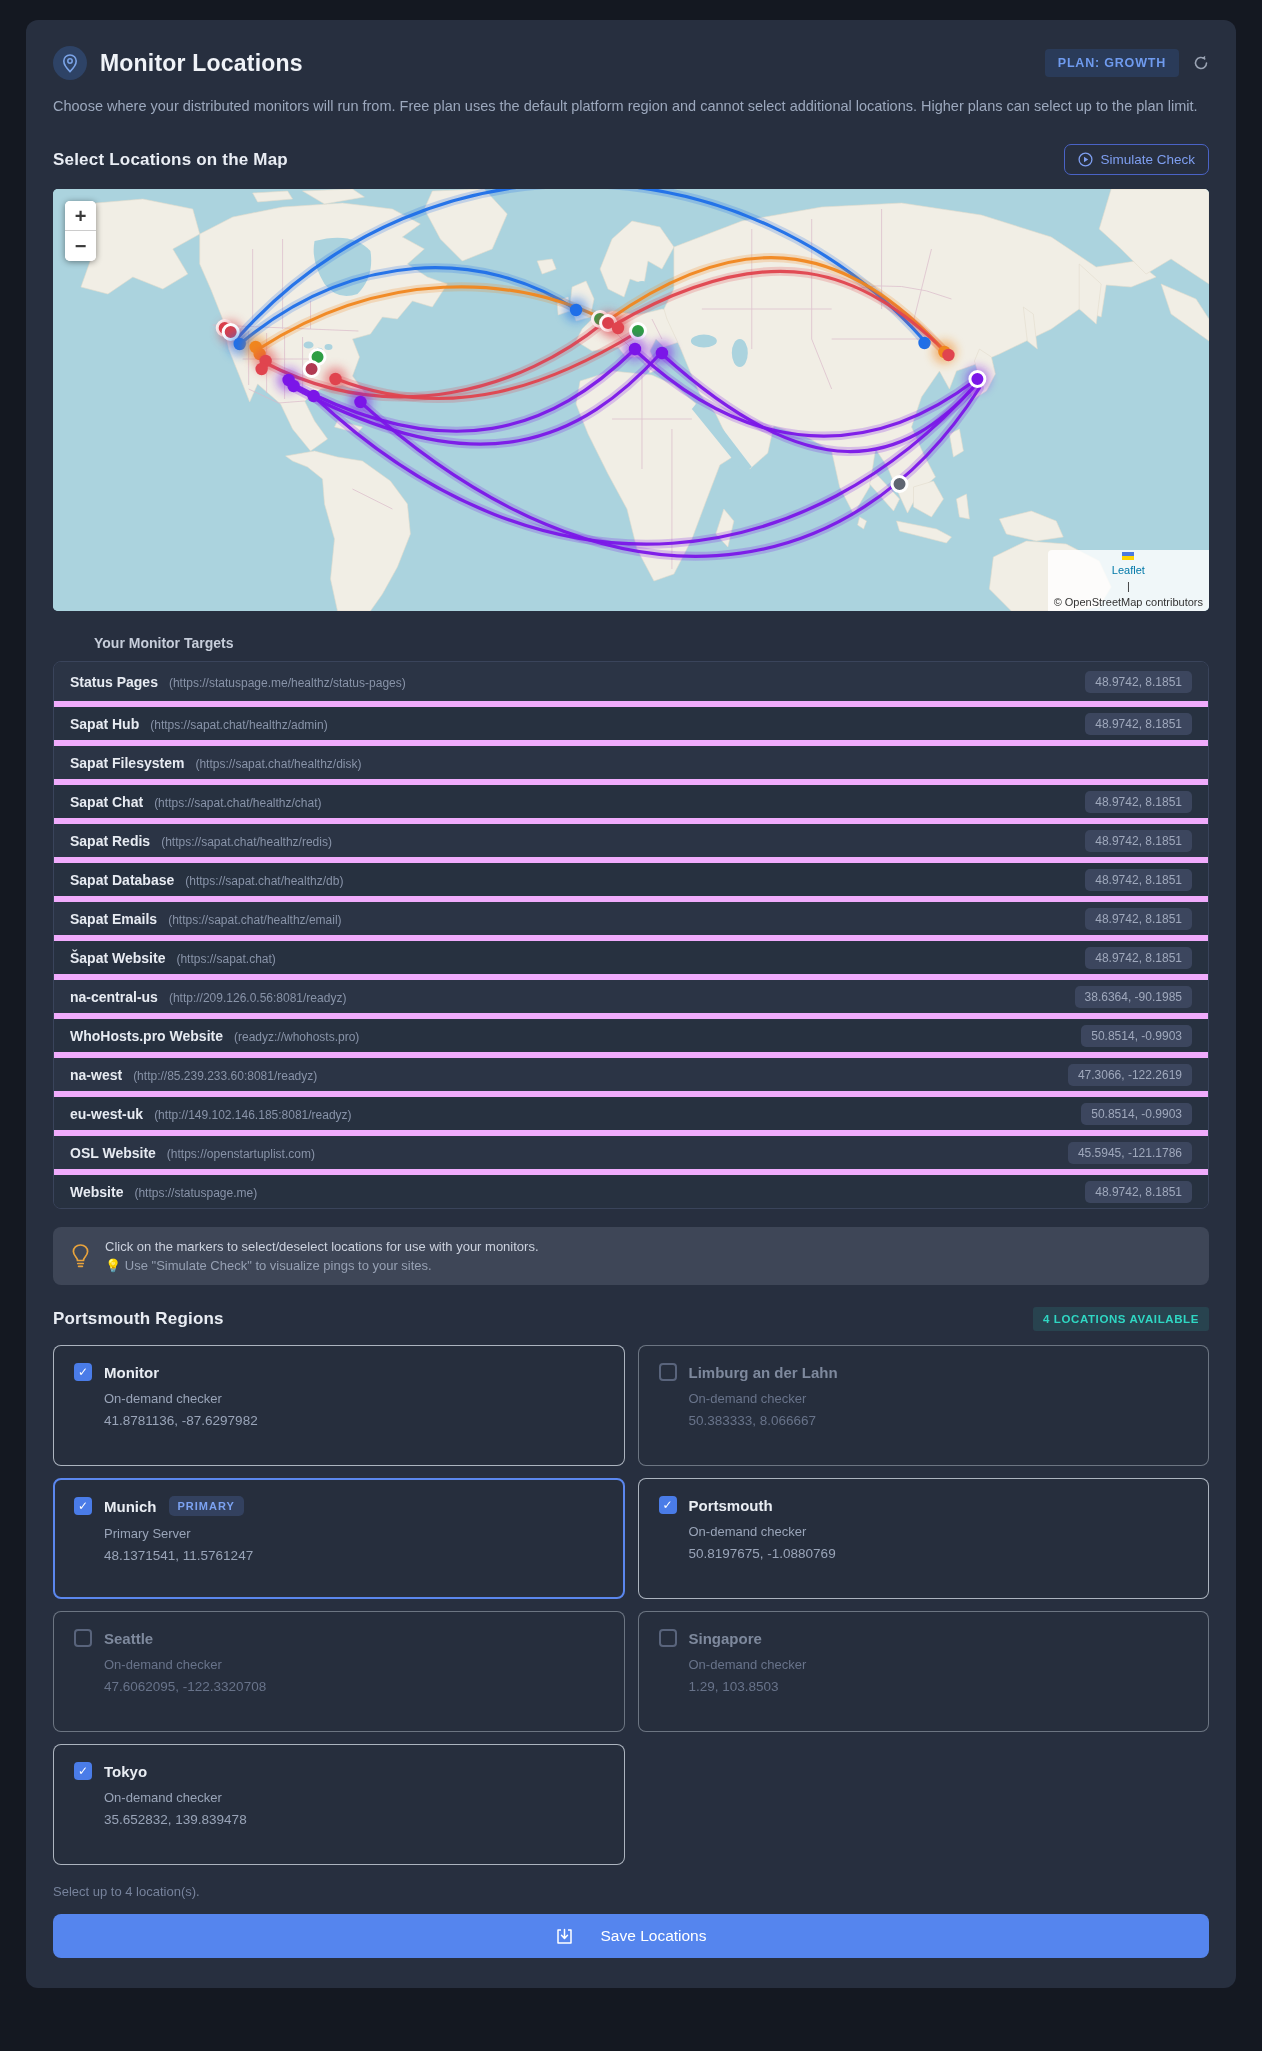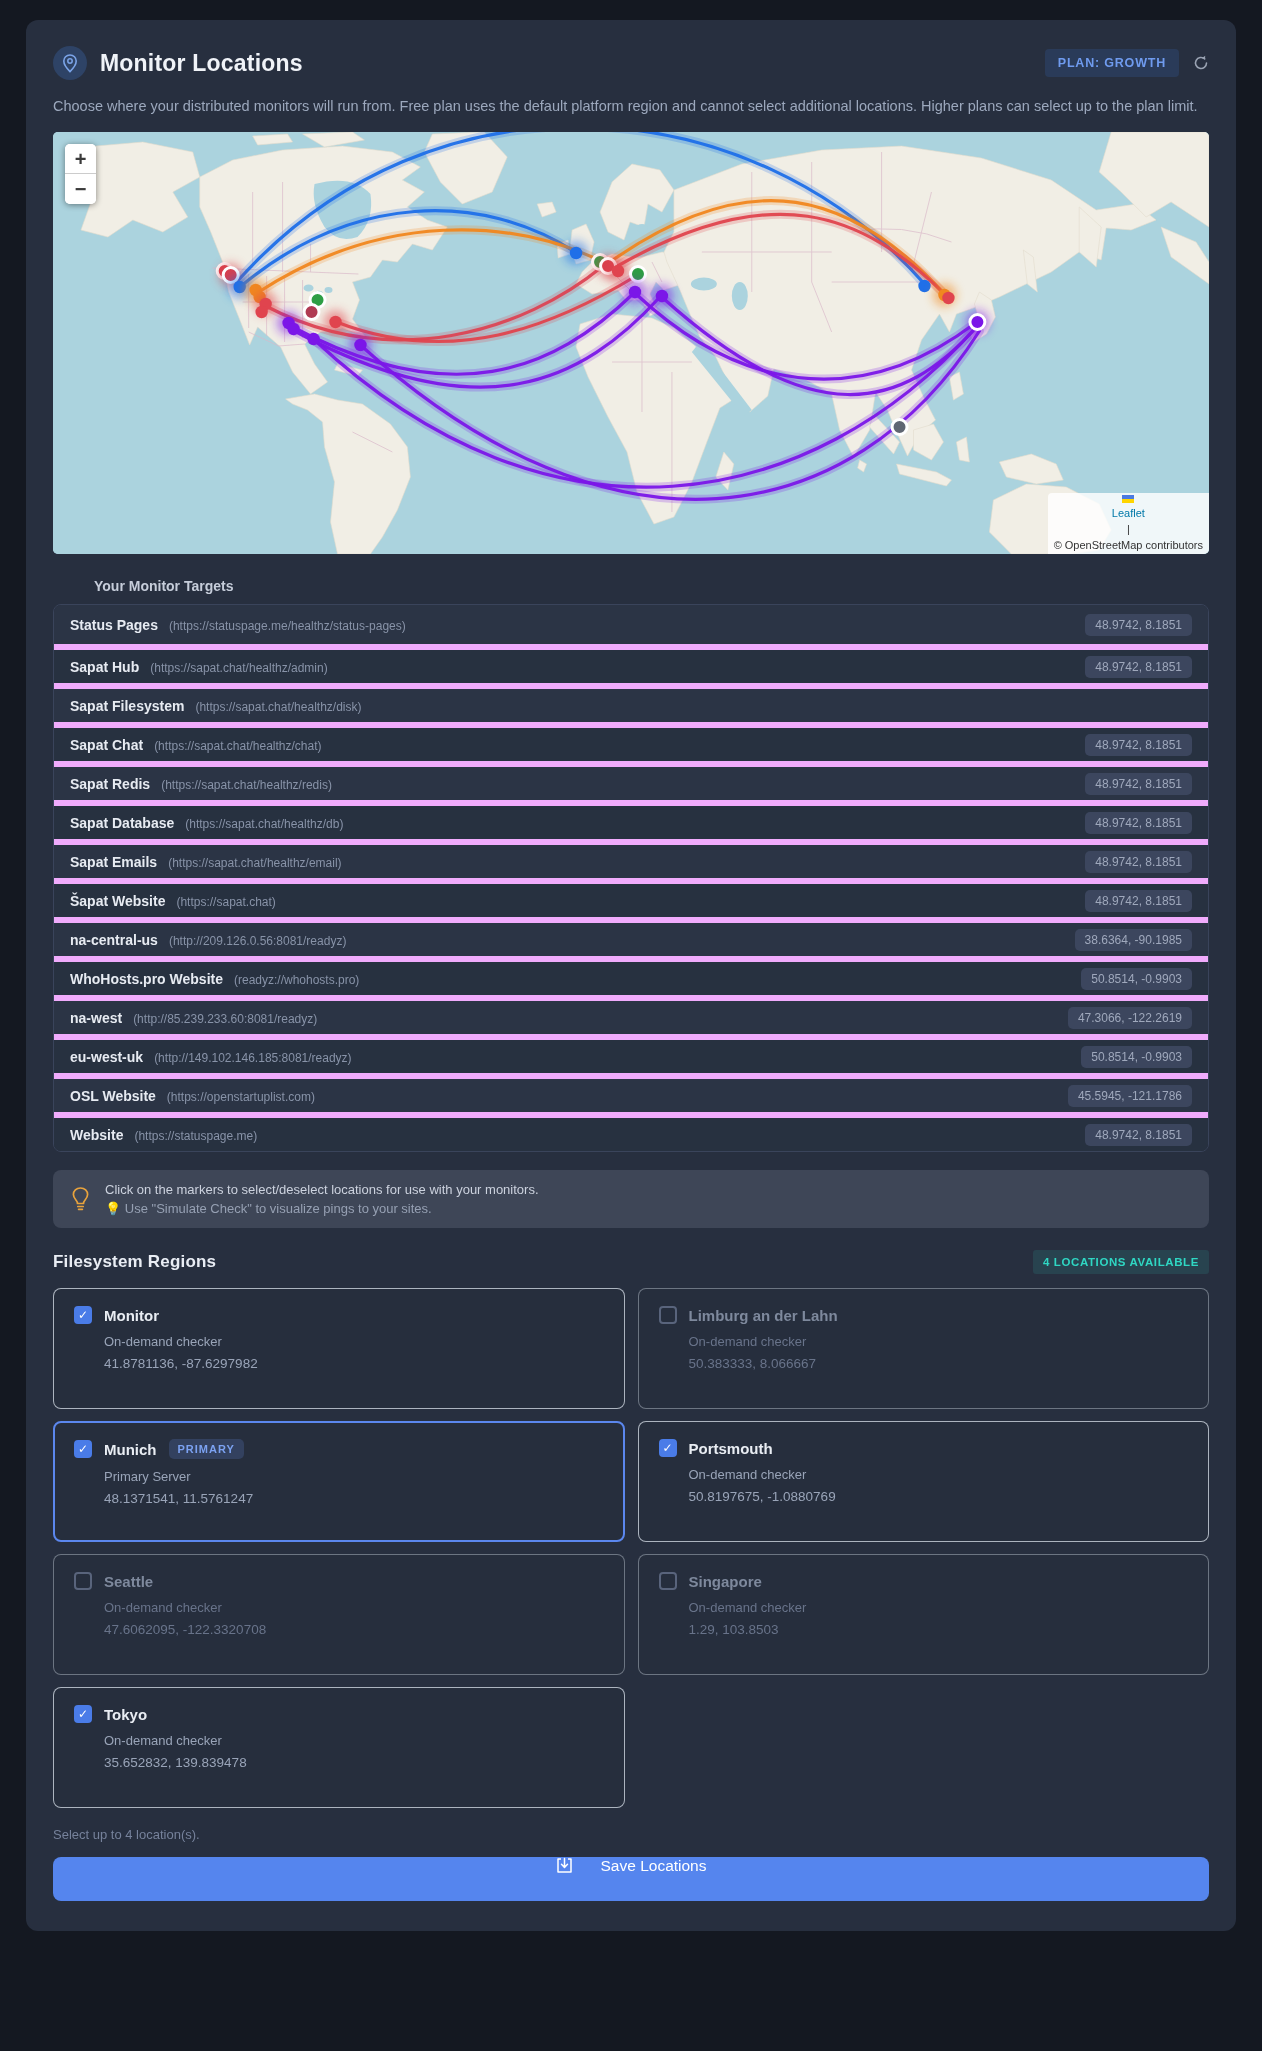--- a/index.html
+++ b/index.html
@@ -122,21 +122,21 @@
   .c-sub { margin:10px 0 0 30px; font-size:13px; color:#99a4b8; }
   .c-coords { margin:7px 0 0 30px; font-size:13.5px; color:#99a4b8; }
   .card.disabled { border-color:rgba(196,203,214,.45); }
   .card.disabled .c-name { color:#7e899d; }
   .card.disabled .c-sub, .card.disabled .c-coords { color:#68738a; }
 
   .foot-note { margin-top:19px; font-size:13px; color:#76829b; }
   .save-btn {
     margin-top:15px; width:100%; height:44px; border:none; border-radius:8px;
     background:#5585ee; color:#fff; font-size:15.5px; font-family:inherit; font-weight:500;
-    display:flex; align-items:flex-start; justify-content:center; gap:28px; cursor:pointer;
+    display:flex; align-items:center; justify-content:center; gap:28px; cursor:pointer;
   }
 </style>
 </head>
 <body>
 
 <div class="panel">
 
   <div class="hdr">
     <div class="hdr-left">
       <span class="pin-badge">
@@ -153,20 +153,30 @@
         <svg width="16" height="16" viewBox="0 0 16 16">
             <path d="M13.5 8 a5.5 5.5 0 1 1 -1.8 -4.1" fill="none" stroke="#9aa3b3" stroke-width="1.6" stroke-linecap="round"></path>
             <path d="M12.2 0.8 L12 4.2 L8.8 3.2 Z" fill="#9aa3b3"></path>
           </svg>
       </button>
     </div>
   </div>
 
   <p class="desc">Choose where your distributed monitors will run from. Free plan uses the default platform region and cannot select additional locations. Higher plans can select up to the plan limit.</p>
 
+  <div class="sec-row">
+    <h2 class="sec-title">Select Locations on the Map</h2>
+    <button class="sim-btn">
+      <svg width="15" height="15" viewBox="0 0 15 15">
+          <circle cx="7.5" cy="7.5" r="6.4" fill="none" stroke="#7e9ef0" stroke-width="1.3"></circle>
+          <path d="M6 4.8 L10.2 7.5 L6 10.2 Z" fill="#7e9ef0"></path>
+        </svg>
+      <span>Simulate Check</span>
+    </button>
+  </div>
 
   <div class="map-wrap">
     <svg class="world" viewBox="0 0 1158 422" preserveAspectRatio="none">
       <defs>
         <filter id="mglow" x="-120%" y="-120%" width="340%" height="340%">
             <feGaussianBlur stdDeviation="5"></feGaussianBlur>
           </filter>
       </defs>
       <rect x="0" y="0" width="1158" height="422" fill="#abd3de"></rect>
       <g fill="#f1eee5" stroke="#e2dccd" stroke-width="0.6">
@@ -443,21 +453,21 @@
       <path d="M9.5 2 C5.3 2 2.4 5 2.4 8.6 C2.4 11 3.7 12.6 4.9 14 C5.8 15.1 6.5 16.2 6.5 17.5 L12.5 17.5 C12.5 16.2 13.2 15.1 14.1 14 C15.3 12.6 16.6 11 16.6 8.6 C16.6 5 13.7 2 9.5 2 Z" fill="none" stroke="#e8a33d" stroke-width="1.7"></path>
       <path d="M6.8 20.5 H12.2 M7.6 23.3 H11.4" stroke="#e8a33d" stroke-width="1.7" stroke-linecap="round"></path>
     </svg>
     <div class="tip-text">
       <div class="l1">Click on the markers to select/deselect locations for use with your monitors.</div>
       <div class="l2">💡 Use "Simulate Check" to visualize pings to your sites.</div>
     </div>
   </div>
 
   <div class="sec-row regions-row">
-    <h2 class="sec-title">Filesystem Regions</h2>
+    <h2 class="sec-title">Portsmouth Regions</h2>
     <span class="avail-badge">4 LOCATIONS AVAILABLE</span>
   </div>
   <div class="cards" id="cards">
       <div class="card">
       <div class="card-top">
         <span class="cb checked">✓</span>
         <span class="c-name">Monitor</span>
 
       </div>
       <div class="c-sub">On-demand checker</div>

